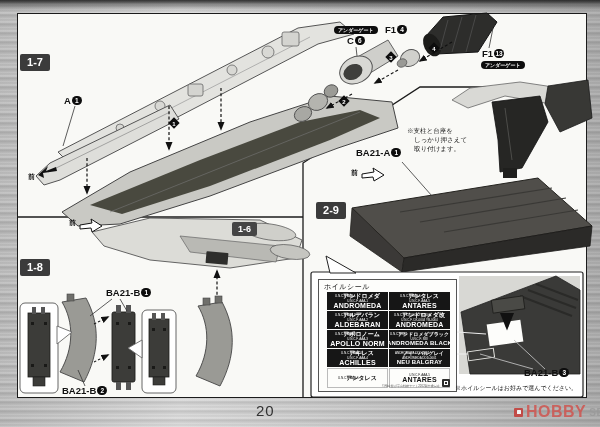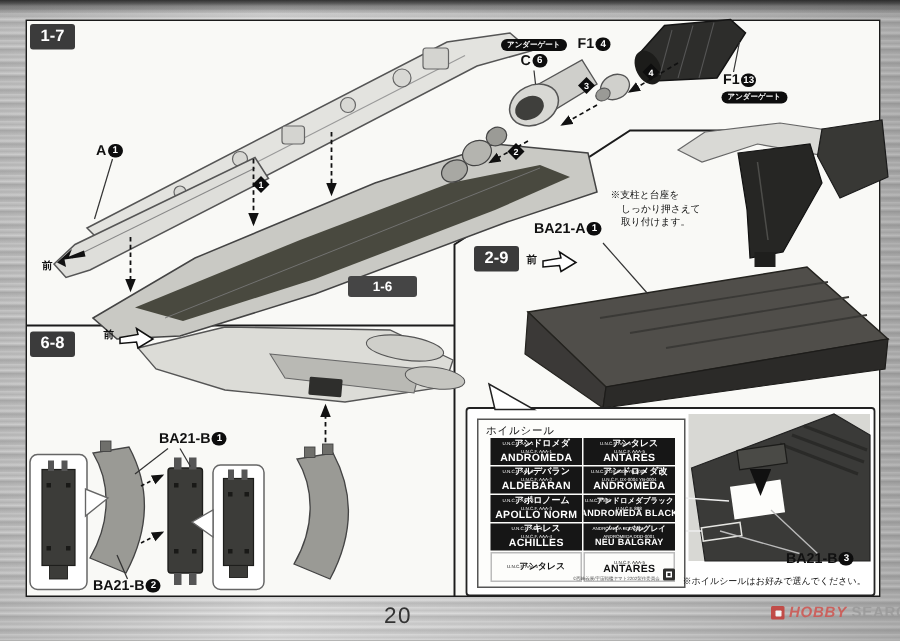--- a/index.html
+++ b/index.html
@@ -6,22 +6,22 @@
   #stage{position:relative;width:600px;height:427px;overflow:hidden;
     font-family:"Liberation Sans",sans-serif;
     background:repeating-linear-gradient(180deg,#d9d9d9 0px,#c7c7c7 2px,#e0e0e0 4px,#b9b9b9 6px,#cfcfcf 9px);}
   #stage:before{content:"";position:absolute;inset:0;
     background:linear-gradient(180deg,rgba(20,20,20,.85) 0,rgba(20,20,20,.15) 7px,rgba(255,255,255,0) 12px),
                linear-gradient(90deg,rgba(0,0,0,.10),rgba(255,255,255,.12) 30%,rgba(0,0,0,.08) 70%,rgba(0,0,0,.18));}
   .abs{position:absolute;}
   #page{left:17px;top:13px;width:570px;height:385px;background:#f9f9f6;border:1.6px solid #1b1b1b;box-sizing:border-box;}
   svg.art{left:0;top:0;width:600px;height:427px;pointer-events:none;}
   .badge{background:#3b3b3b;color:#fff;text-align:center;border-radius:2px;
-    font-weight:bold;font-size:11px;line-height:17px;width:30px;height:17px;letter-spacing:0;}
-  .badge.small{width:46px;height:14px;font-size:9px;line-height:14px;background:#454545;}
+    font-weight:bold;font-size:11px;line-height:17px;width:30px;height:17px;letter-spacing:0;margin-top:38px;}
+  .badge.small{width:25px;height:14px;font-size:9px;line-height:14px;background:#454545;}
   .lbl{font-weight:bold;font-size:9.5px;color:#111;white-space:nowrap;}
   .pn{display:inline-block;min-width:9px;height:9px;border-radius:5px;background:#0d0d0d;color:#fff;
     font-weight:bold;font-size:6.5px;line-height:9.5px;text-align:center;margin-left:1px;vertical-align:1px;padding:0 .5px;}
   .pill{background:#0d0d0d;color:#fff;border-radius:5px;font-size:5px;line-height:8px;padding:0 4px;white-space:nowrap;font-weight:bold;}
   .note{font-size:6.5px;color:#111;line-height:1.4;white-space:nowrap;}
   .note .ind{padding-left:7px;}
   .front{font-size:7px;font-weight:bold;color:#111;}
   
   #sealsheet{left:318px;top:279px;width:139px;height:113px;background:#fdfdfb;border:1px solid #555;box-sizing:border-box;}
   .sealtitle{position:absolute;left:5px;top:2px;font-size:7px;color:#111;letter-spacing:.5px;}
@@ -33,21 +33,21 @@
   .eng{font-weight:bold;font-size:7px;line-height:7px;letter-spacing:.2px;white-space:nowrap;}
   .reg{display:inline-block;font-size:6px;line-height:6px;transform:scale(.5);transform-origin:center;white-space:nowrap;height:3px;}
   .pref{display:inline-block;font-size:6px;transform:scale(.5);transform-origin:left center;white-space:nowrap;width:8px;}
   .sfoot{position:absolute;right:16px;bottom:3px;font-size:6px;color:#555;transform:scale(.5);transform-origin:right bottom;white-space:nowrap;text-align:right;line-height:7px;}
   .slogo{position:absolute;right:6px;bottom:4px;width:8px;height:8px;background:#2e2e2c;border-radius:1px;}
   .slogo:after{content:"";position:absolute;left:2px;top:2px;width:4px;height:4px;border:1px solid #fff;box-sizing:border-box;}
   #pagenum{font-size:15px;color:#333;letter-spacing:1px;}
   #wm{display:flex;align-items:center;gap:3px;opacity:.85;}
   #wm .sq{width:9px;height:9px;background:#c43a35;position:relative;border-radius:1px;}
   #wm .sq:after{content:"";position:absolute;left:2.5px;top:2.5px;width:4px;height:4px;background:#fff;border-radius:.5px;}
-  #wm .hb{font-weight:bold;font-style:italic;font-size:10px;color:#cf5550;letter-spacing:.5px;}
+  #wm .hb{font-weight:bold;font-size:16px;color:#cf5550;letter-spacing:.5px;}
   #wm .se{font-weight:bold;font-size:10px;color:#9a9a9a;letter-spacing:.5px;}
 </style>
 </head>
 <body>
 
 <div id="stage">
 
   <div id="page" class="abs"></div>
 
   <svg class="art abs" viewBox="0 0 600 427">
@@ -221,21 +221,21 @@
       <line x1="533" y1="369" x2="480" y2="354" stroke="#bbb" stroke-width=".9"></line>
     </g>
 
     <g fill="#fff" stroke="#111" stroke-width="1">
       <polygon points="80,225 92,223 91,219 102,226 92,232 91,228 80,229"></polygon>
       <polygon points="362,174 374,172 373,168 384,175 374,181 373,177 362,178"></polygon>
     </g>
   </svg>
 
   <div class="abs badge" style="left:20px;top:16px">1-7</div>
-  <div class="abs badge" style="left:20px;top:221px">6-8</div>
+  <div class="abs badge" style="left:20px;top:221px">1-8</div>
   <div class="abs badge" style="left:316px;top:164px">2-9</div>
   <div class="abs badge small" style="left:232px;top:184px">1-6</div>
 
   <div class="abs lbl" style="left:64px;top:95px">
     <span>A</span><span class="pn">1</span>
   </div>
 
   <div class="abs pill" style="left:334px;top:26px">アンダーゲート</div>
   <div class="abs lbl" style="left:347px;top:35px">
     <span>C</span><span class="pn">6</span>

